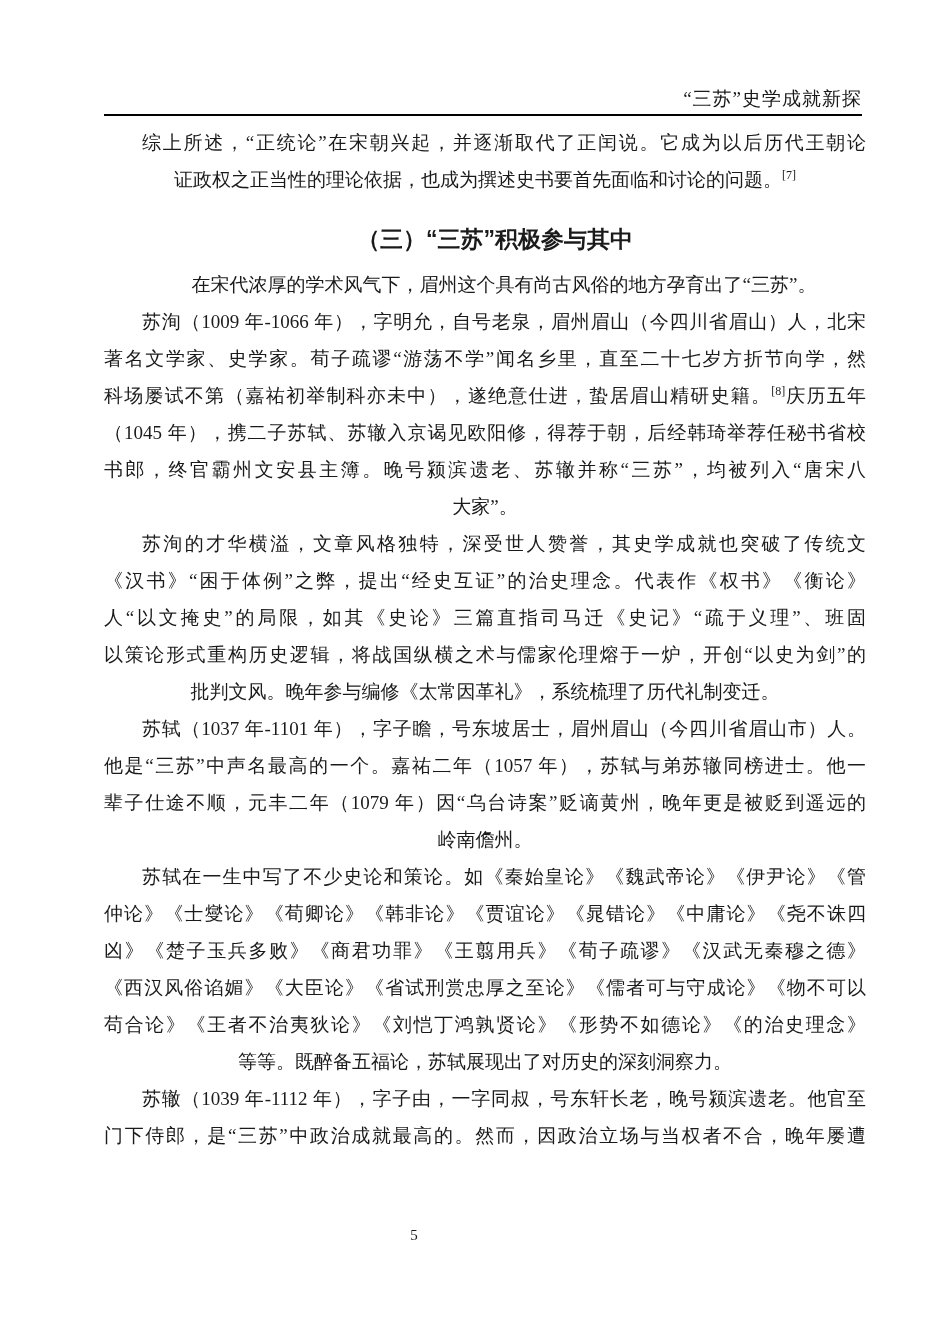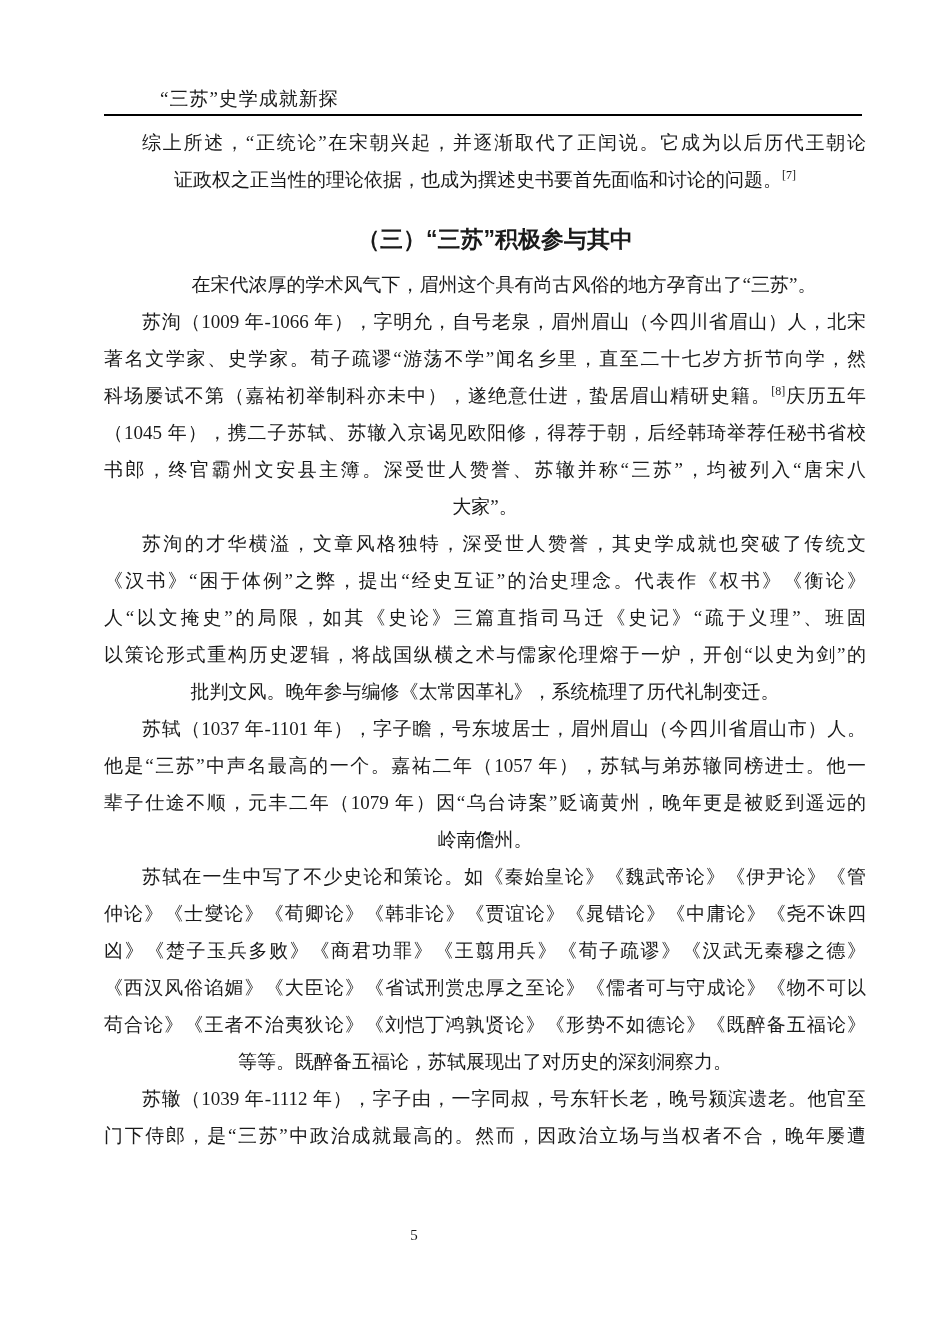--- a/index.html
+++ b/index.html
@@ -15,21 +15,21 @@
     background: #ffffff;
     overflow: hidden;
   }
   .page-header {
     position: absolute;
     top: 0; left: 104px; width: 758px;
   }
   .header-title {
     padding-top: 88px;
     padding-left: 56px;
-    text-align: left;
+    text-align: right;
     font-size: 19px;
     line-height: 21px;
     letter-spacing: 1px;
   }
   .header-rule {
     margin-top: 5px;
     border-top: 2px solid #000;
     height: 0;
   }
   .content {
@@ -91,42 +91,42 @@
         <div class="line"><span>（三）“三苏”积极参与其中</span></div>
       </div>
       <div class="paragraph body">
         <div class="line"><span>在宋代浓厚的学术风气下，眉州这个具有尚古风俗的地方孕育出了“三苏”。</span></div>
       </div>
       <div class="paragraph body">
         <div class="line fill"><span>苏洵（1009 年-1066 年），字明允，自号老泉，眉州眉山（今四川省眉山）人，北宋</span></div>
         <div class="line fill"><span>著名文学家、史学家。荀子疏谬“游荡不学”闻名乡里，直至二十七岁方折节向学，然</span></div>
         <div class="line fill"><span>科场屡试不第（嘉祐初举制科亦未中），遂绝意仕进，蛰居眉山精研史籍。</span><span class="sup">[8]</span><span>庆历五年</span></div>
         <div class="line fill"><span>（1045 年），携二子苏轼、苏辙入京谒见欧阳修，得荐于朝，后经韩琦举荐任秘书省校</span></div>
-        <div class="line fill"><span>书郎，终官霸州文安县主簿。深受世人赞誉、苏辙并称“三苏”，均被列入“唐宋八</span></div>
+        <div class="line fill"><span>书郎，终官霸州文安县主簿。晚号颍滨遗老、苏辙并称“三苏”，均被列入“唐宋八</span></div>
         <div class="line"><span>大家”。</span></div>
       </div>
       <div class="paragraph body">
         <div class="line fill"><span>苏洵的才华横溢，文章风格独特，深受世人赞誉，其史学成就也突破了传统文</span></div>
         <div class="line fill"><span>《汉书》“困于体例”之弊，提出“经史互证”的治史理念。代表作《权书》《衡论》</span></div>
         <div class="line fill"><span>人“以文掩史”的局限，如其《史论》三篇直指司马迁《史记》“疏于义理”、班固</span></div>
         <div class="line fill"><span>以策论形式重构历史逻辑，将战国纵横之术与儒家伦理熔于一炉，开创“以史为剑”的</span></div>
         <div class="line"><span>批判文风。晚年参与编修《太常因革礼》，系统梳理了历代礼制变迁。</span></div>
       </div>
       <div class="paragraph body">
         <div class="line fill"><span>苏轼（1037 年-1101 年），字子瞻，号东坡居士，眉州眉山（今四川省眉山市）人。</span></div>
         <div class="line fill"><span>他是“三苏”中声名最高的一个。嘉祐二年（1057 年），苏轼与弟苏辙同榜进士。他一</span></div>
         <div class="line fill"><span>辈子仕途不顺，元丰二年（1079 年）因“乌台诗案”贬谪黄州，晚年更是被贬到遥远的</span></div>
         <div class="line"><span>岭南儋州。</span></div>
       </div>
       <div class="paragraph body">
         <div class="line fill"><span>苏轼在一生中写了不少史论和策论。如《秦始皇论》《魏武帝论》《伊尹论》《管</span></div>
         <div class="line fill"><span>仲论》《士燮论》《荀卿论》《韩非论》《贾谊论》《晁错论》《中庸论》《尧不诛四</span></div>
         <div class="line fill"><span>凶》《楚子玉兵多败》《商君功罪》《王翦用兵》《荀子疏谬》《汉武无秦穆之德》</span></div>
         <div class="line fill"><span>《西汉风俗谄媚》《大臣论》《省试刑赏忠厚之至论》《儒者可与守成论》《物不可以</span></div>
-        <div class="line fill"><span>苟合论》《王者不治夷狄论》《刘恺丁鸿孰贤论》《形势不如德论》《既醉备五福论》</span></div>
+        <div class="line fill"><span>苟合论》《王者不治夷狄论》《刘恺丁鸿孰贤论》《形势不如德论》《的治史理念》</span></div>
         <div class="line"><span>等等。既醉备五福论，苏轼展现出了对历史的深刻洞察力。</span></div>
       </div>
       <div class="paragraph body">
         <div class="line fill"><span>苏辙（1039 年-1112 年），字子由，一字同叔，号东轩长老，晚号颍滨遗老。他官至</span></div>
         <div class="line fill"><span>门下侍郎，是“三苏”中政治成就最高的。然而，因政治立场与当权者不合，晚年屡遭</span></div>
       </div>
     </main>
 
   <div class="page-number">5</div>
 

